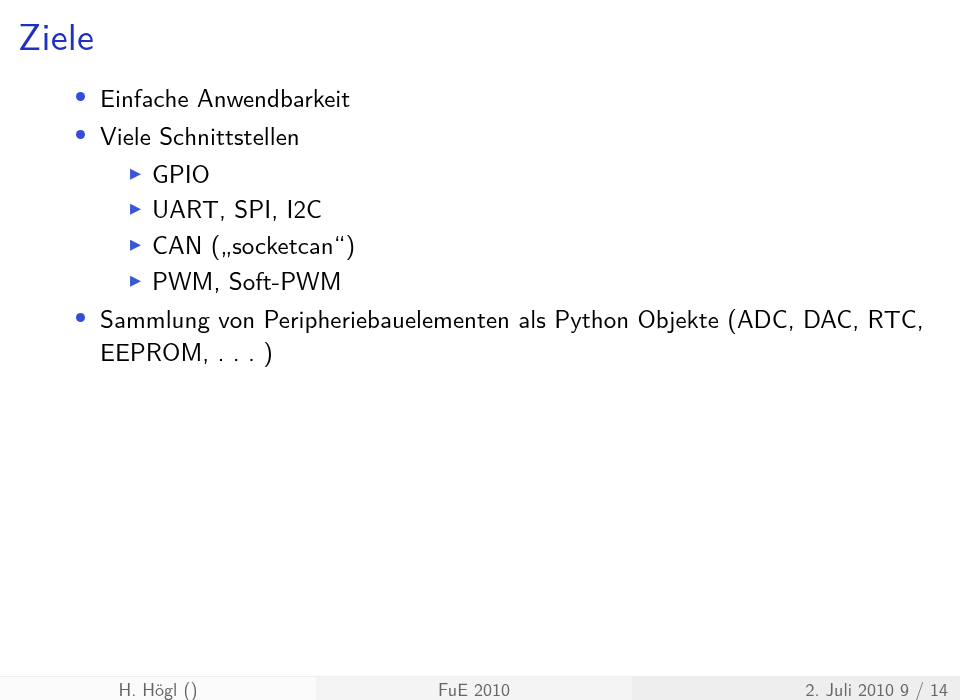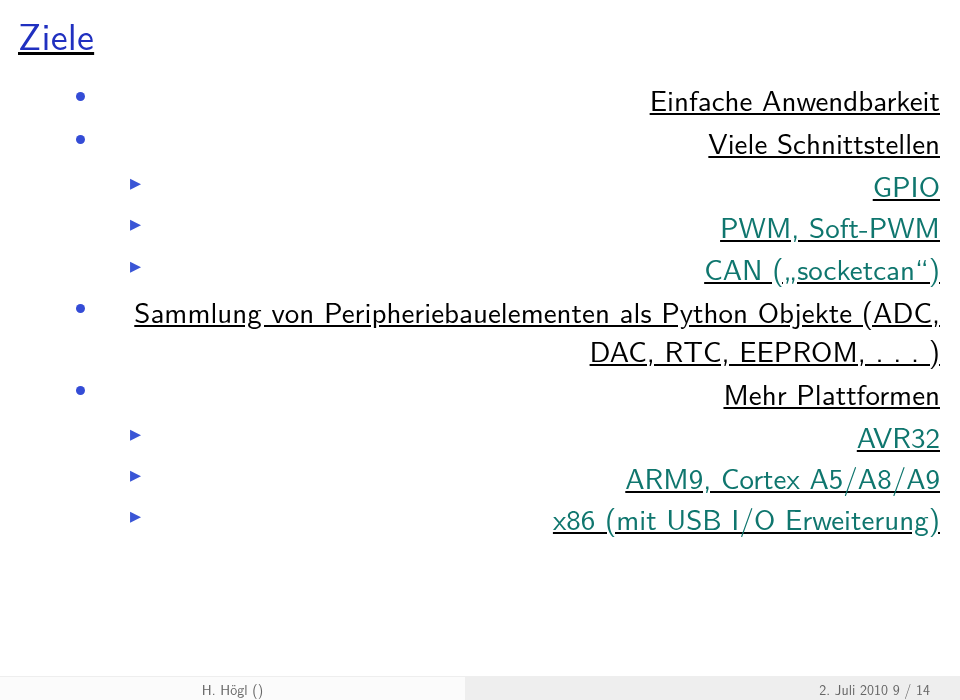--- a/index.html
+++ b/index.html
@@ -9,34 +9,32 @@
     background: #ffffff;
     font-family: "Latin Modern Sans", "Computer Modern Sans", "Trebuchet MS", sans-serif;
     position: relative;
     overflow: hidden;
     color: #000;
   }
   .slide {
     width: 100%;
     height: 100%;
     position: relative;
-    text-decoration: underline;
   }
   .title {
     color: #2030c0;
     font-size: 38px;
     font-weight: 400;
     padding: 6px 18px 0 18px;
     letter-spacing: 0.2px;
   }
   .content {
     padding: 18px 20px 0 70px;
-    font-size: 29px;
+    font-size: 25px;
     line-height: 1.35;
-    text-align: right;
   }
   ul { list-style: none; }
   li { position: relative; padding-left: 30px; margin-bottom: 4px; }
 
   .lvl1 > li::before {
     content: "";
     position: absolute;
     left: 6px;
     top: 12px;
     width: 9px; height: 9px;
@@ -47,80 +45,74 @@
   .lvl2 > li { padding-left: 24px; margin-bottom: 2px; }
   .lvl2 > li::before {
     content: "▸";
     position: absolute;
     left: 2px;
     top: 0px;
     color: #3a55d6;
     font-size: 22px;
     line-height: 1.4;
   }
-  .blue-text { color: #0f766e; }
+  .blue-text { color: #000000; }
   .footer {
     position: absolute;
     bottom: 0;
     left: 0;
     width: 100%;
     height: 24px;
     display: flex;
-    font-size: 14px;
+    font-size: 18px;
     color: #666;
   }
   .footer .seg {
     flex: 1;
     display: flex;
     align-items: center;
     justify-content: center;
     border-top: 0.5px solid #eee;
   }
   .footer .seg.left  { background: #fbfbfb; }
   .footer .seg.mid   { background: #f4f4f4; }
-  .footer .seg.right { background: #eeeeee; justify-content: flex-end; padding-right: 30px; }
+  .footer .seg.right { background: #eeeeee; justify-content: flex-end; padding-right: 12px; }
 </style>
 </head>
 <body>
 
 <div class="slide">
 
   <div class="title">Ziele</div>
 
   <div class="content">
     <ul class="lvl1">
 
       <li>
         <span>Einfache Anwendbarkeit</span>
       </li>
 
       <li>
         <span>Viele Schnittstellen</span>
         <ul class="lvl2">
           <li><span class="blue-text">GPIO</span></li>
+          <li><span class="blue-text">UART, SPI, I2C</span></li>
+          <li><span class="blue-text">CAN („socketcan“)</span></li>
           <li><span class="blue-text">PWM, Soft-PWM</span></li>
-          <li><span class="blue-text">CAN („socketcan“)</span></li>
         </ul>
       </li>
 
       <li>
         <span>Sammlung von Peripheriebauelementen als Python Objekte (ADC, DAC, RTC, EEPROM, . . . )</span>
       </li>
 
-      <li>
-        <span>Mehr Plattformen</span>
-        <ul class="lvl2">
-          <li><span class="blue-text">AVR32</span></li>
-          <li><span class="blue-text">ARM9, Cortex A5/A8/A9</span></li>
-          <li><span class="blue-text">x86 (mit USB I/O Erweiterung)</span></li>
-        </ul>
-      </li>
 
 
     </ul>
   </div>
 
   <div class="footer">
     <div class="seg left">H. Högl ()</div>
+    <div class="seg mid">FuE 2010</div>
     <div class="seg right">2. Juli 2010    9 / 14</div>
   </div>
 
 </div>
 
 </body></html>

